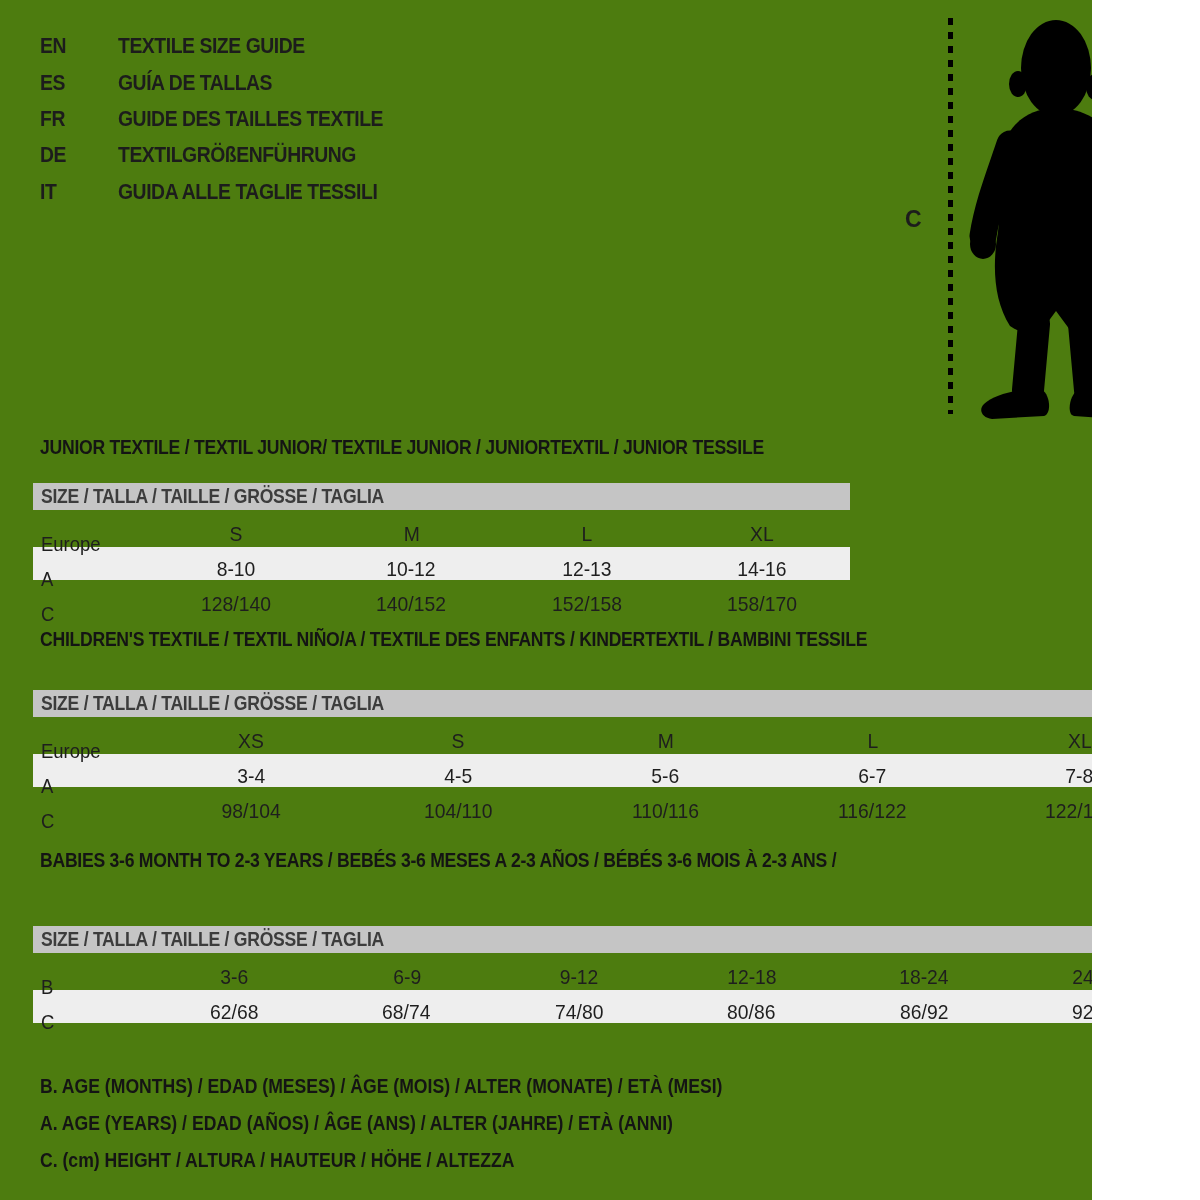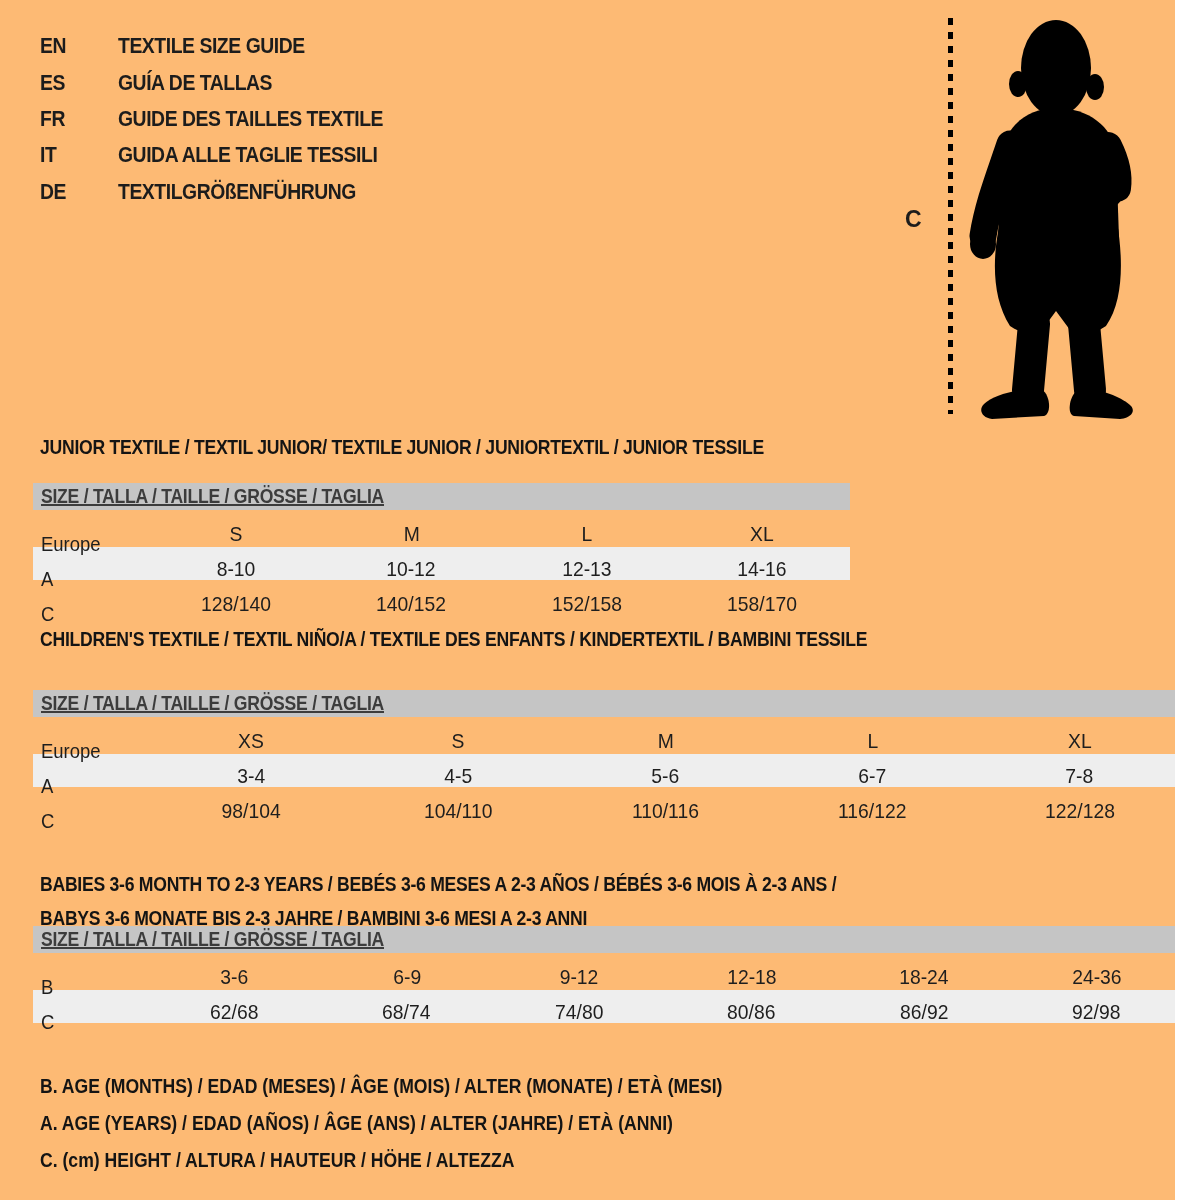--- a/index.html
+++ b/index.html
@@ -1,18 +1,18 @@
 <!DOCTYPE html>
 <html><head>
 <meta charset="utf-8">
 <style>
   html,body { margin:0; padding:0; background:#fff; }
   #screen {
-    position:relative; width:1175px; height:1200px; overflow:hidden;
-    background:#fdba74; font-family:"Liberation Sans","DejaVu Sans",sans-serif;
+    position:relative; width:1092px; height:1200px; overflow:hidden;
+    background:#4d7c0f; font-family:"Liberation Sans","DejaVu Sans",sans-serif;
     color:#1c1c1c;
   }
   .cnd { display:inline-block; transform:scaleX(0.88); transform-origin:0 50%; white-space:nowrap; }
   .cndc { display:inline-block; transform:scaleX(0.92); transform-origin:50% 50%; white-space:nowrap; }
 
   
   .lang-block { position:absolute; left:40px; top:28px; }
   .lang-row { display:flex; height:36.4px; align-items:center; font-weight:700; font-size:22px; letter-spacing:-0.5px; }
   .lang-code { width:78px; flex:0 0 78px; }
   .lang-title {}
@@ -24,30 +24,30 @@
   }
   .measure-label { position:absolute; left:905px; top:206px; font-size:23px; font-weight:700; }
   .silhouette { position:absolute; left:962px; top:12px; width:184px; height:412px; }
   .edge-mark { position:absolute; left:1193px; top:116px; width:7px; height:32px; background:#000; }
 
   
   .sec-heading { position:absolute; left:40px; font-weight:700; font-size:20px; color:#141414; letter-spacing:-0.3px; }
   .sec-heading.two-line { line-height:34px; }
   #junior-heading { top:436px; }
   #children-heading { top:628px; }
-  #babies-heading { top:867px; }
+  #babies-heading { top:843px; }
 
   
   .tbl { position:absolute; }
   #junior-table { left:33px; top:483px; width:817px; }
   #children-table { left:33px; top:690px; width:1150px; }
   #babies-table { left:33px; top:926px; width:1150px; }
   .size-header {
     height:27px; background:#c5c5c5; display:flex; align-items:center;
-    padding-left:8px; font-weight:700; font-size:20px; color:#3c3c3c; letter-spacing:-0.3px;text-decoration:underline;
+    padding-left:8px; font-weight:700; font-size:20px; color:#3c3c3c; letter-spacing:-0.3px;
   }
   .trow { display:grid; height:33px; margin-top:2px; align-items:center; font-size:21px; color:#1e1e1e; }
   .trow.shaded { background:#eeeeee; }
   .cols4 { grid-template-columns:115px repeat(4,1fr); }
   .cols5 { grid-template-columns:115px repeat(5,1fr); }
   .cols6 { grid-template-columns:115px repeat(6,1fr); }
   .cell { text-align:center; }
   .cell.rowlabel { text-align:left; padding-left:8px;margin-top:20px; }
 
   
@@ -65,26 +65,26 @@
     </div>
     <div class="lang-row">
       <span class="lang-code"><span class="cnd">ES</span></span>
       <span class="lang-title"><span class="cnd">GUÍA DE TALLAS</span></span>
     </div>
     <div class="lang-row">
       <span class="lang-code"><span class="cnd">FR</span></span>
       <span class="lang-title"><span class="cnd">GUIDE DES TAILLES TEXTILE</span></span>
     </div>
     <div class="lang-row">
+      <span class="lang-code"><span class="cnd">DE</span></span>
+      <span class="lang-title"><span class="cnd">TEXTILGRÖßENFÜHRUNG</span></span>
+    </div>
+    <div class="lang-row">
       <span class="lang-code"><span class="cnd">IT</span></span>
       <span class="lang-title"><span class="cnd">GUIDA ALLE TAGLIE TESSILI</span></span>
-    </div>
-    <div class="lang-row">
-      <span class="lang-code"><span class="cnd">DE</span></span>
-      <span class="lang-title"><span class="cnd">TEXTILGRÖßENFÜHRUNG</span></span>
     </div>
   </div>
 
   <div class="measure-line"></div>
   <div class="measure-label">C</div>
   <svg class="silhouette" viewBox="0 0 184 412" xmlns="http://www.w3.org/2000/svg">
     <g fill="#000000">
       <ellipse cx="94" cy="56" rx="35" ry="48"></ellipse>
       <ellipse cx="56" cy="72" rx="9" ry="13"></ellipse>
       <ellipse cx="133" cy="75" rx="9" ry="13"></ellipse>
@@ -159,21 +159,20 @@
       <div class="cell"><span class="cndc">98/104</span></div>
       <div class="cell"><span class="cndc">104/110</span></div>
       <div class="cell"><span class="cndc">110/116</span></div>
       <div class="cell"><span class="cndc">116/122</span></div>
       <div class="cell"><span class="cndc">122/128</span></div>
     </div>
   </div>
 
   <div id="babies-heading" class="sec-heading two-line">
     <div><span class="cnd">BABIES 3-6 MONTH TO 2-3 YEARS / BEBÉS 3-6 MESES A 2-3 AÑOS / BÉBÉS 3-6 MOIS À 2-3 ANS /</span></div>
-    <div><span class="cnd">BABYS 3-6 MONATE BIS 2-3 JAHRE / BAMBINI 3-6 MESI A 2-3 ANNI</span></div>
   </div>
   <div id="babies-table" class="tbl">
     <div class="size-header">
         <span class="cnd">SIZE / TALLA / TAILLE / GRÖSSE / TAGLIA</span>
       </div>
     <div class="trow cols6">
       <div class="cell rowlabel"><span class="cnd">B</span></div>
       <div class="cell"><span class="cndc">3-6</span></div>
       <div class="cell"><span class="cndc">6-9</span></div>
       <div class="cell"><span class="cndc">9-12</span></div>

